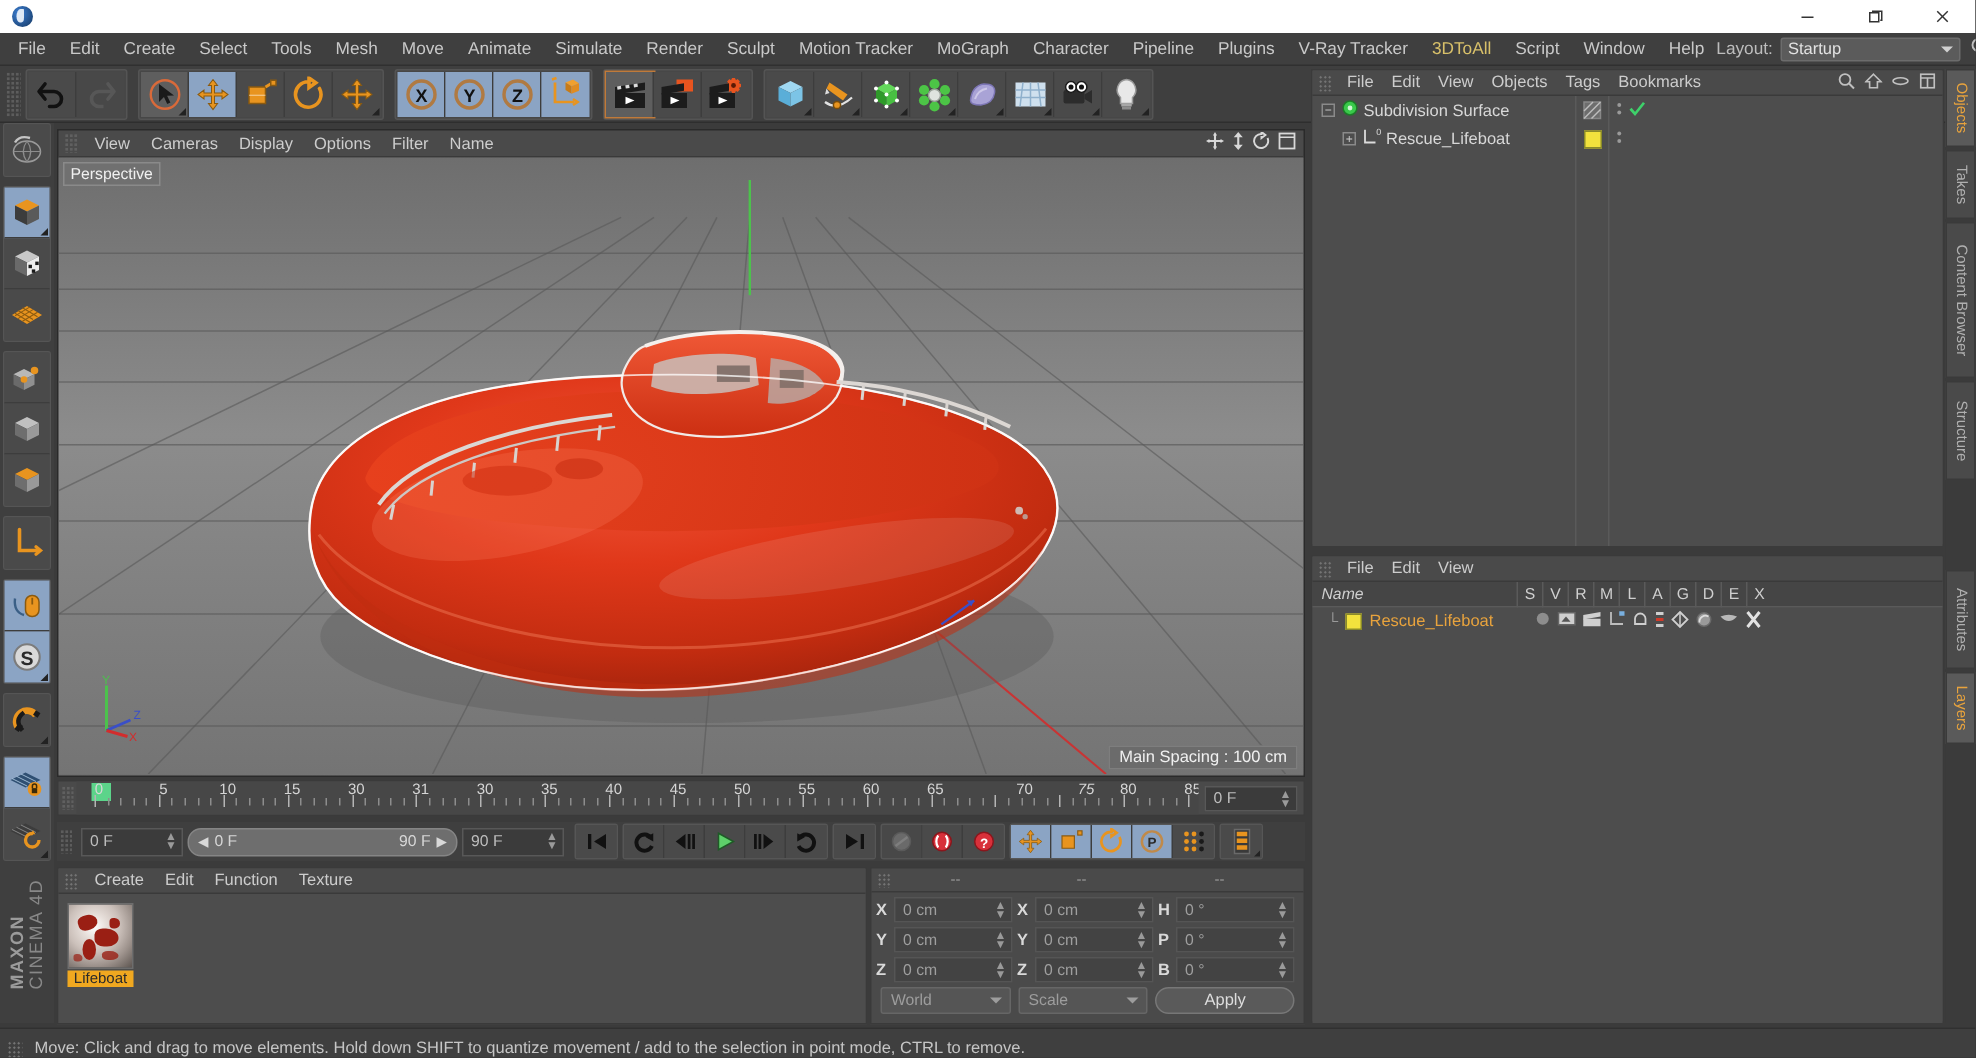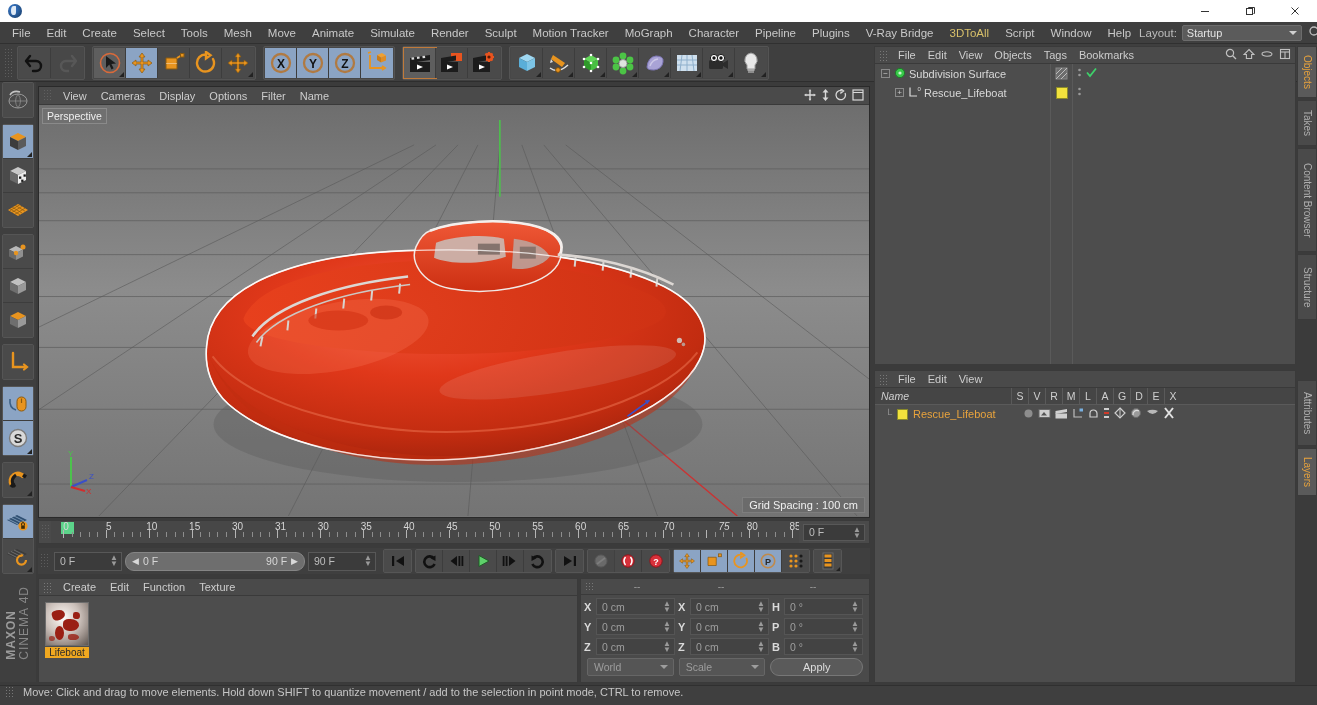--- a/index.html
+++ b/index.html
@@ -196,21 +196,21 @@
 
   
   .vtabs { position:absolute; right:0; top:46px; width:20px; height:636px; background:#3b3b3b;}
   .vtab { width:20px; background:#4a4a4a; border:1px solid #3a3a3a; margin-bottom:2px;
      display:flex; align-items:center; justify-content:center; color:#b0b0b0;}
   .vtab span{ writing-mode:vertical-rl; font-size:10px; white-space:nowrap; padding:4px 0;}
   .vtab.active { background:#5a5a5a; color:#e8a33d; }
 
   
   .statusbar { position:absolute; left:0; bottom:0; width:1317px; height:20px;
-     background:#3f3f3f; border-top:1px solid #303030; display:flex; align-items:flex-start;}
+     background:#3f3f3f; border-top:1px solid #303030; display:flex; align-items:flex-end;}
   .statusbar .grip2 { width:10px; height:11px; margin:0 8px 0 5px;
      background-image:radial-gradient(#787878 .8px, transparent .8px); background-size:3px 3px;}
   .statusbar .txt { font-size:11px; color:#c6c6c6; }
 
   
   .grid-svg{position:absolute;inset:0;}
 </style>
 </head>
 <body>
 
@@ -249,21 +249,21 @@
     <div class="mi">Move</div>
     <div class="mi">Animate</div>
     <div class="mi">Simulate</div>
     <div class="mi">Render</div>
     <div class="mi">Sculpt</div>
     <div class="mi">Motion Tracker</div>
     <div class="mi">MoGraph</div>
     <div class="mi">Character</div>
     <div class="mi">Pipeline</div>
     <div class="mi">Plugins</div>
-    <div class="mi">V-Ray Bridge</div>
+    <div class="mi">V-Ray Tracker</div>
     <div class="mi accent">3DToAll</div>
     <div class="mi">Script</div>
     <div class="mi">Window</div>
     <div class="mi">Help</div>
 
     <div class="layout-wrap">
       <div class="layout-lbl">Layout:</div>
       <div class="layout-sel">
         <span>Startup</span>
         <span class="caret"></span>
@@ -795,21 +795,21 @@
                    C340 366, 236 340, 190 300 C172 284, 166 262, 168 242 Z" fill="none" stroke="#ffffff" stroke-width="1.2" opacity=".75"></path>
         </g>
 
         <g>
           <line x1="590" y1="312" x2="612" y2="296" stroke="#3a4fc8" stroke-width="1.6"></line>
           <path d="M612 296 l-5 0 l3 4 z" fill="#3a4fc8"></path>
         </g>
       </svg>
 
       <div class="persp-lbl">Perspective</div>
-      <div class="gridspacing">Grid Spacing : 100 cm</div>
+      <div class="gridspacing">Main Spacing : 100 cm</div>
 
       <svg class="axisgizmo" viewBox="0 0 48 48">
         <line x1="14" y1="40" x2="14" y2="10" stroke="#4cc24c" stroke-width="2"></line>
         <text x="11" y="9" font-size="8" fill="#4cc24c" font-family="Liberation Sans, sans-serif">Y</text>
         <line x1="14" y1="40" x2="30" y2="33" stroke="#3a4fc8" stroke-width="2"></line>
         <text x="32" y="32" font-size="8" fill="#3a4fc8" font-family="Liberation Sans, sans-serif">Z</text>
         <line x1="14" y1="40" x2="28" y2="44" stroke="#d22d2d" stroke-width="2"></line>
         <text x="29" y="47" font-size="8" fill="#d22d2d" font-family="Liberation Sans, sans-serif">X</text>
       </svg>
     </div>
@@ -912,21 +912,21 @@
         <div class="tl-num" style="left: 186.556px;">30</div>
         <div class="tl-num" style="left: 229.444px;">31</div>
         <div class="tl-num" style="left: 272.333px;">30</div>
         <div class="tl-num" style="left: 315.222px;">35</div>
         <div class="tl-num" style="left: 358.111px;">40</div>
         <div class="tl-num" style="left: 401px;">45</div>
         <div class="tl-num" style="left: 443.889px;">50</div>
         <div class="tl-num" style="left: 486.778px;">55</div>
         <div class="tl-num" style="left: 529.667px;">60</div>
         <div class="tl-num" style="left: 572.556px;">65</div>
-        <div class="tl-num" style="left: 618px;">70</div>
+        <div class="tl-num" style="left: 632px;">70</div>
         <div class="tl-num" style="left: 673px; font-style: italic;">75</div>
         <div class="tl-num" style="left: 701.222px;">80</div>
         <div class="tl-num" style="left: 744.111px;">85</div>
       </div>
     <div class="tl-field">
       <span>0 F</span>
       <span class="spin">▲<br>▼</span>
     </div>
   </div>
 

